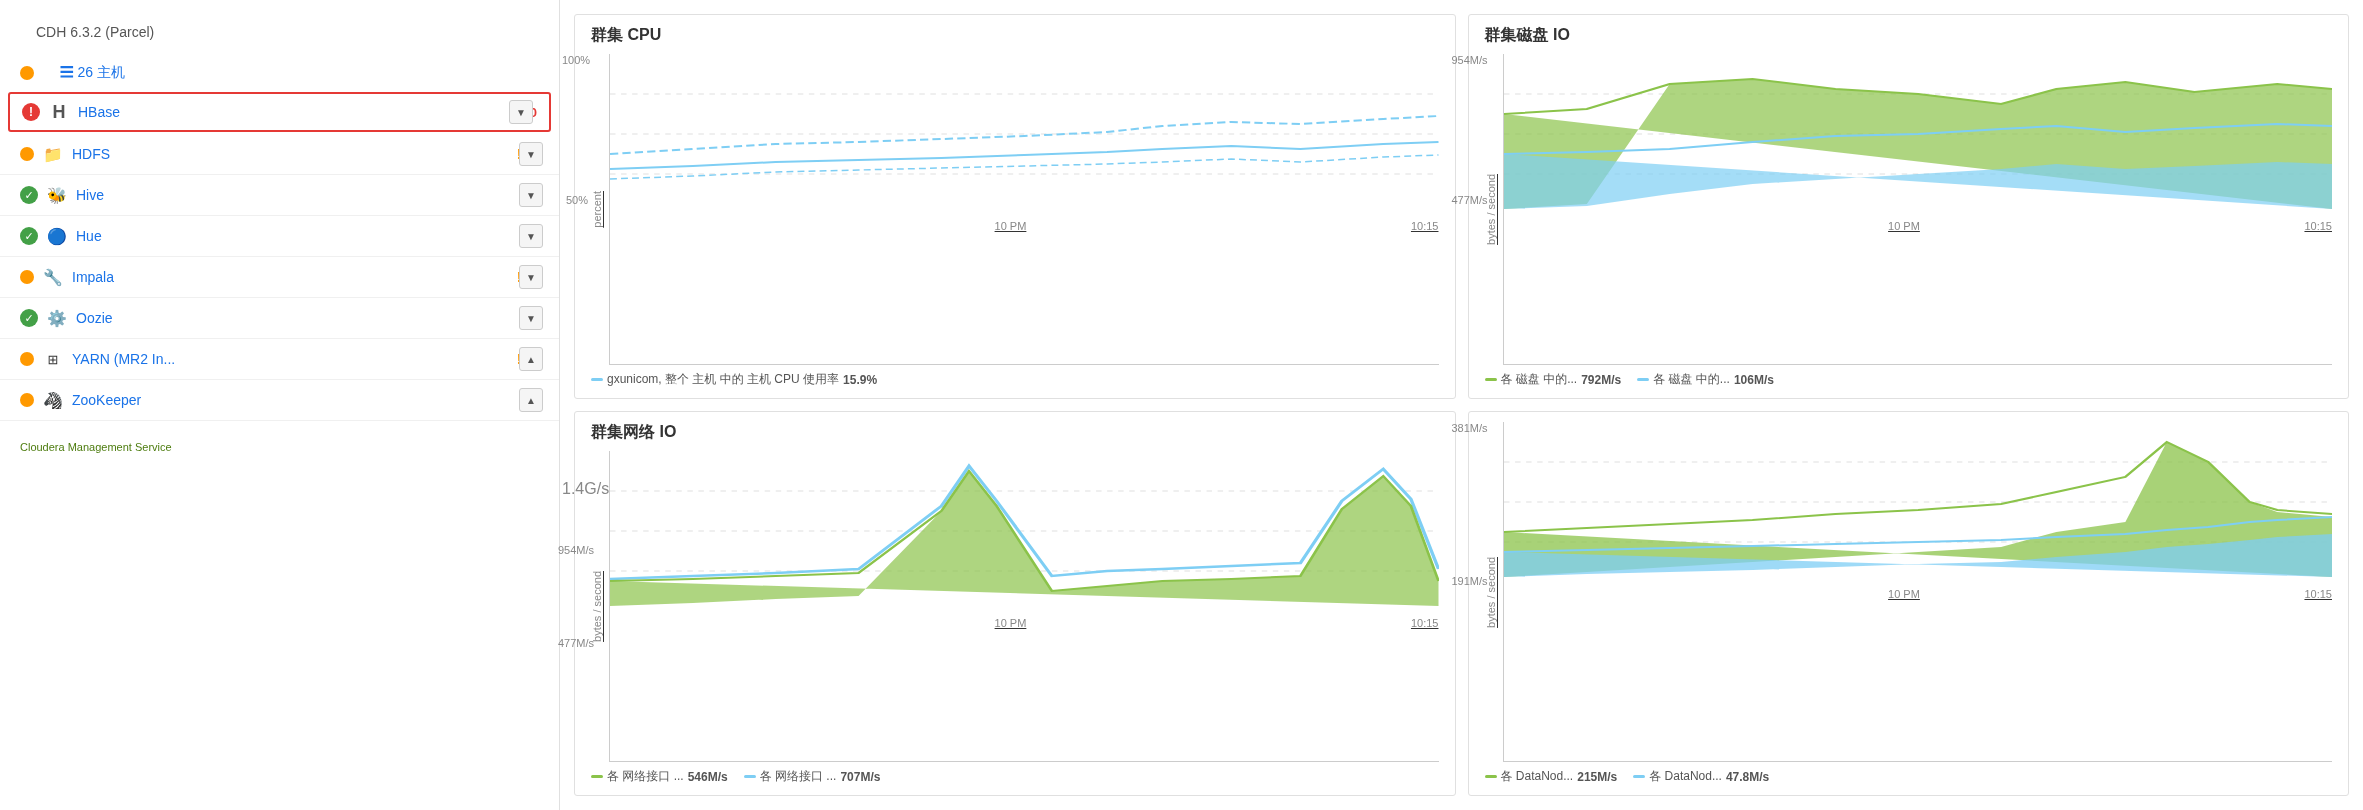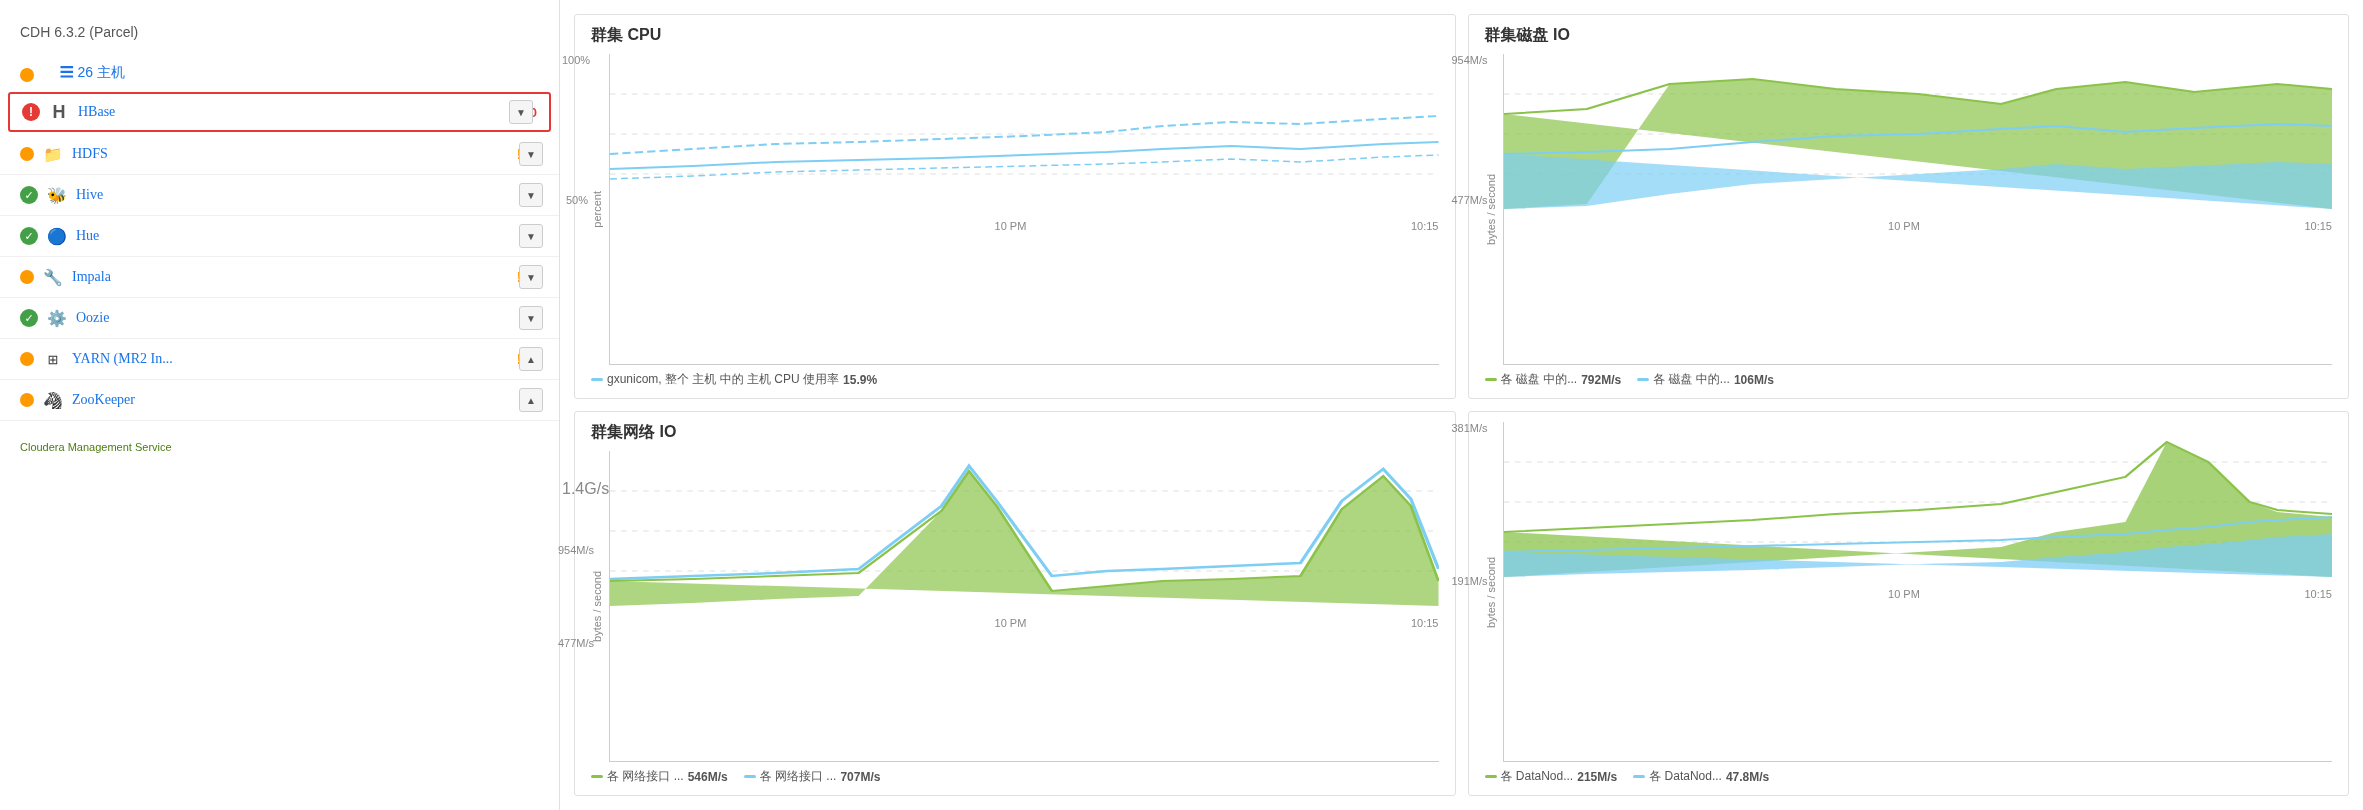--- a/index.html
+++ b/index.html
@@ -18,25 +18,26 @@
       padding: 16px 0;
       border-right: 1px solid #e0e0e0;
       flex-shrink: 0;
     }
 
     .cdh-header {
       font-size: 14px;
       color: #555;
       padding: 8px 20px 16px 20px;
       font-weight: normal;
+      margin-left: 16px;
     }
 
     .host-row {
       display: flex;
-      align-items: flex-end;
+      align-items: center;
       padding: 8px 20px;
       cursor: pointer;
       gap: 11px;
     }
 
     .service-row {
       display: flex;
       align-items: center;
       padding: 9px 20px;
       border-bottom: 1px solid #f0f0f0;
@@ -64,21 +65,20 @@
       margin-right: 8px;
       flex-shrink: 0;
       display: flex; align-items: center; justify-content: center;
       font-size: 16px;
     }
 
     .service-name {
       color: #1a73e8;
       font-size: 14px;
       flex: 1;
-      font-family: Liberation Serif, serif;
     }
 
     .alert-badge {
       display: flex;
       align-items: center;
       margin-left: 16px;
       color: #e53935;
       font-weight: bold;
       font-size: 13px;
     }
@@ -136,20 +136,21 @@
       font-size: 16px;
       font-weight: bold;
       color: #333;
       margin-bottom: 8px;
     }
 
     .chart-area {
       flex: 1;
       position: relative;
       display: flex;
+      text-decoration: underline;
     }
 
     .y-axis-label {
       writing-mode: vertical-rl;
       transform: rotate(180deg);
       font-size: 11px;
       color: #888;
       white-space: nowrap;
       margin-right: 6px;
       align-self: center;

